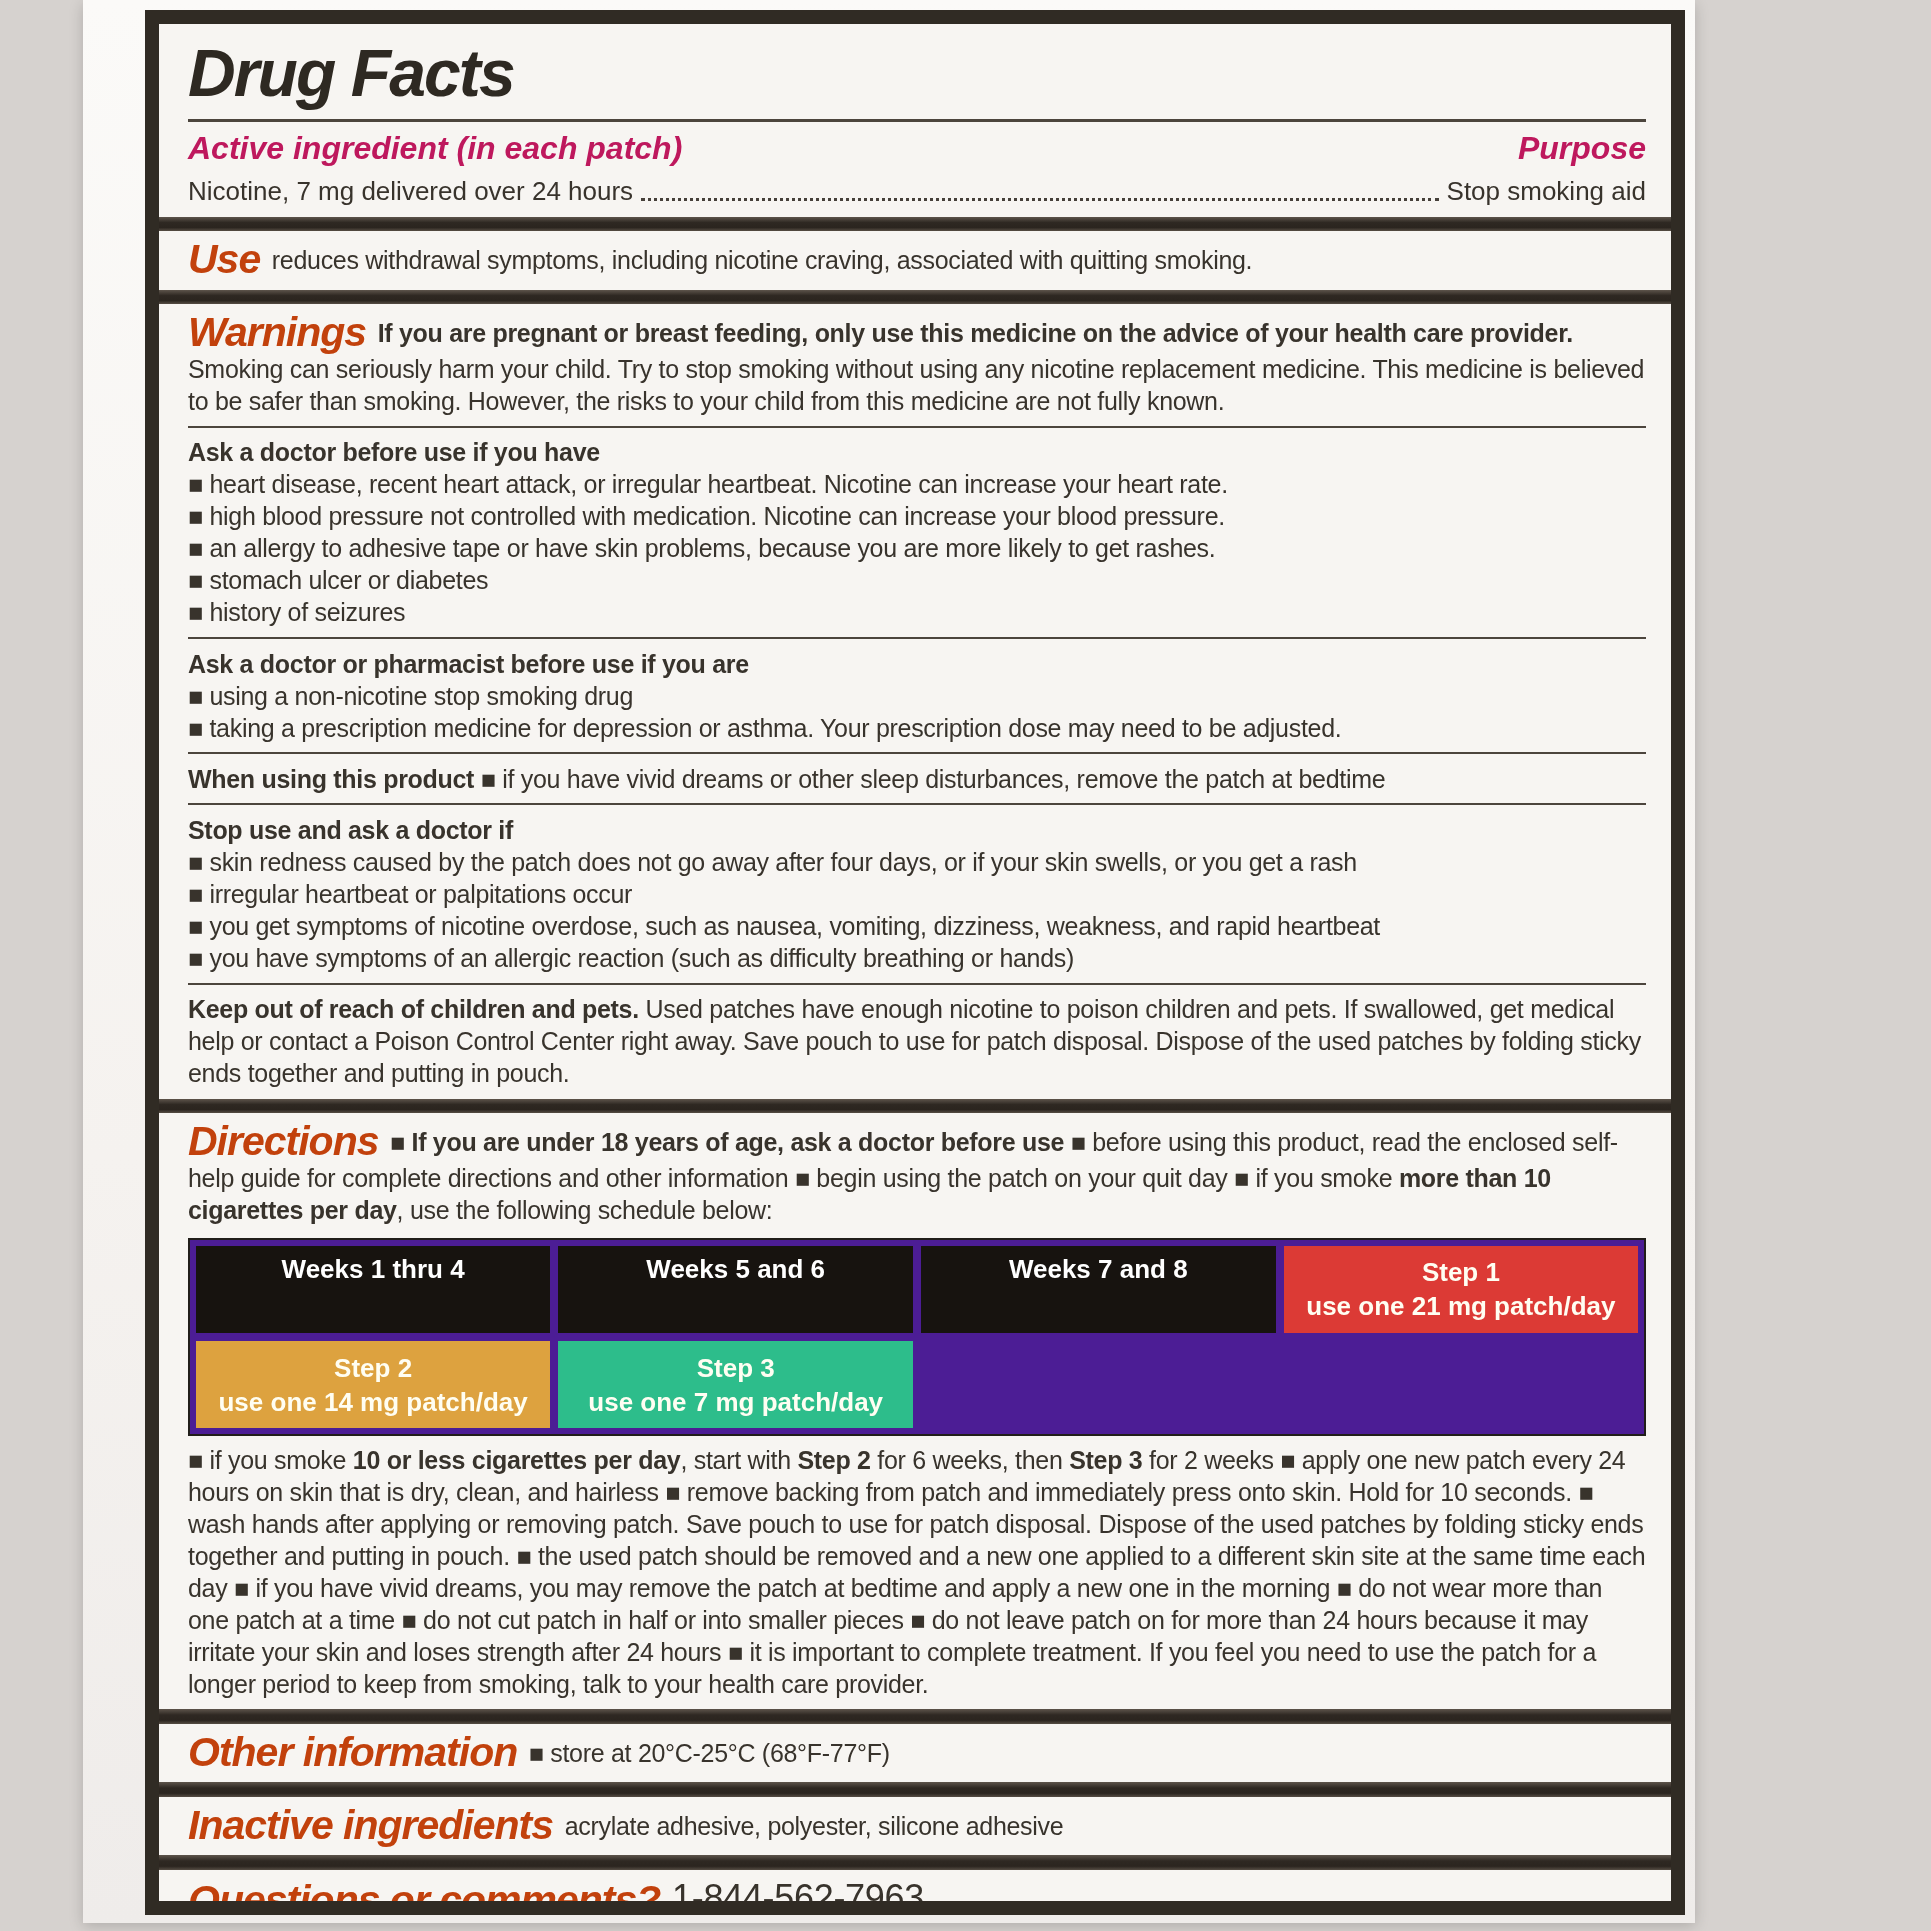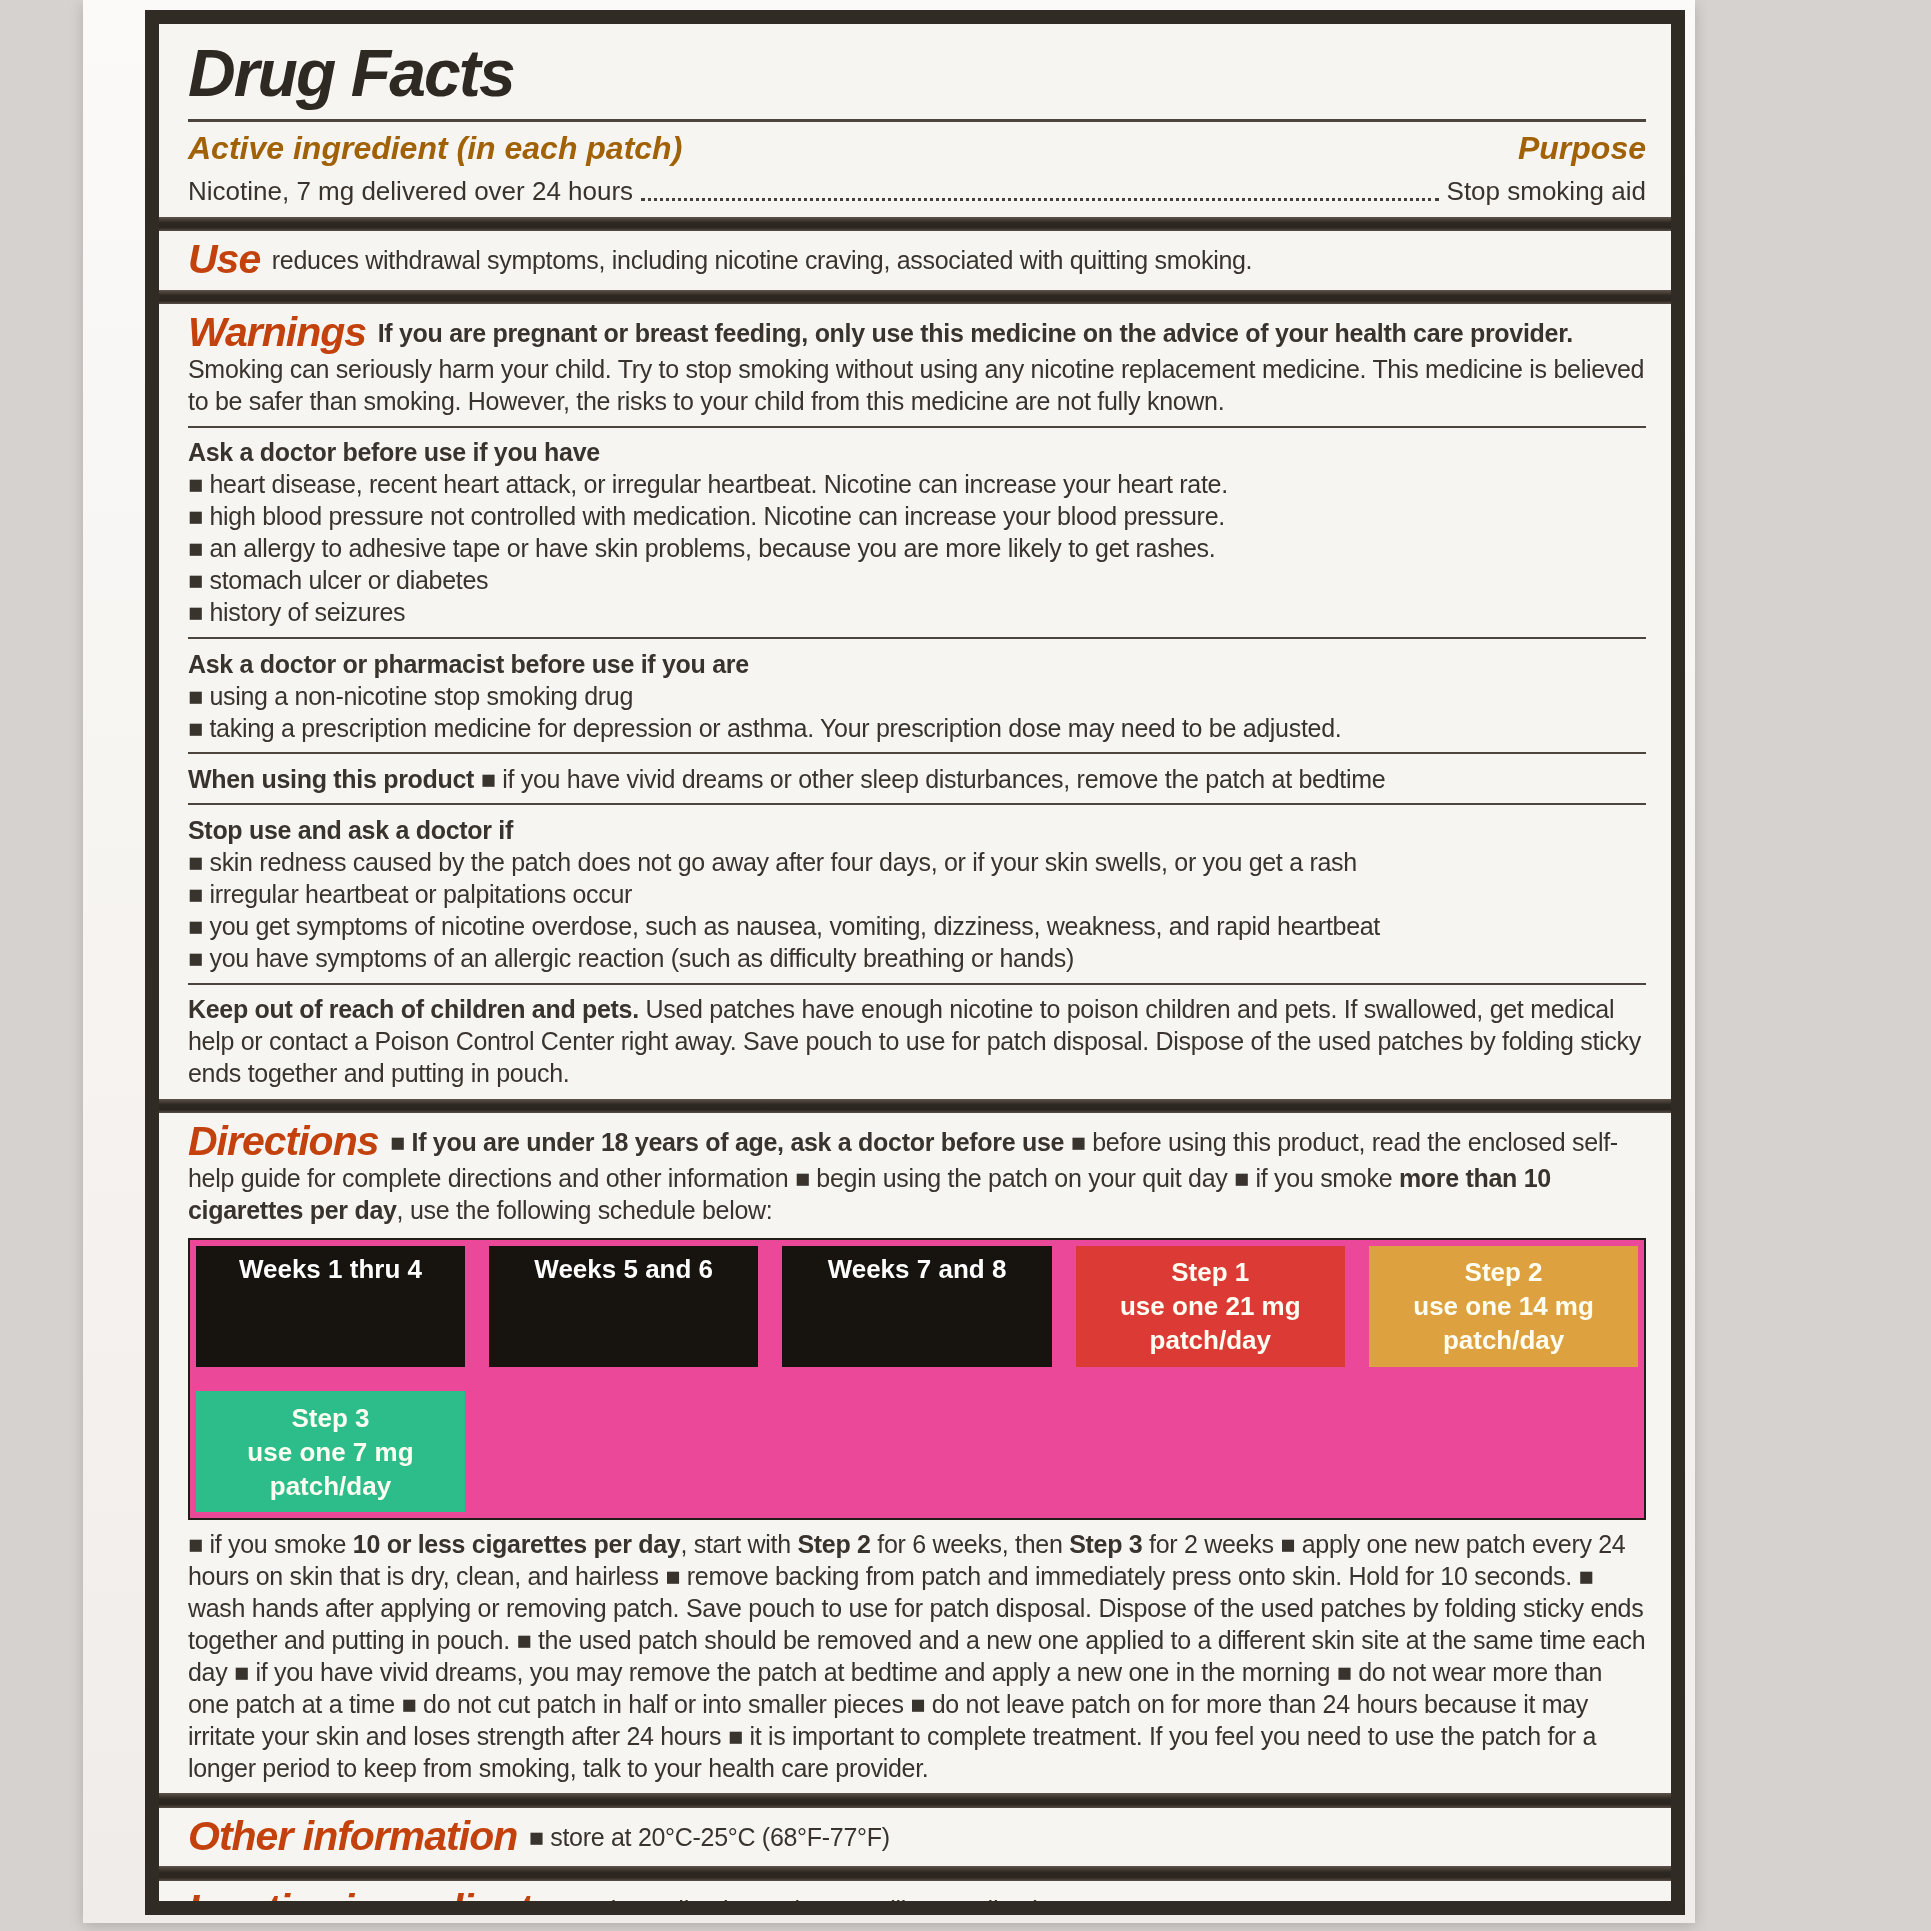--- a/index.html
+++ b/index.html
@@ -22,33 +22,33 @@
   .bar{flex:none;height:14.5px;
     background:linear-gradient(180deg,#5d544b 0%,#2e2822 40%,#2b251f 75%,#564d44 100%);}
   .sec{flex:none;padding:7.7px 25px 9.7px 29px;}
   .h1{
     font-size:66px;font-weight:bold;font-style:italic;letter-spacing:-1.9px;
     margin:3.9px 0 7.7px 0;color:#2e2922;
   }
   .rule{height:2.9px;background:#4c453d;margin:5.8px 0 3.9px 0;}
   .trule{height:1.9px;background:#4c453d;margin:8.7px 0;}
   .heads{display:flex;justify-content:space-between;align-items:baseline;
-    font-weight:bold;font-style:italic;font-size:32px;margin-top:7.7px;color:#a16207;}
+    font-weight:bold;font-style:italic;font-size:32px;margin-top:7.7px;color:#be185d;}
   .leader{display:flex;align-items:flex-end;font-size:26px;margin-top:9.7px;}
   .leader .dots{flex:1;border-bottom:3.9px dotted #46403a;margin:0 7.7px 5.8px 7.7px;height:0;}
   .h2{
     font-size:41px;font-weight:bold;font-style:italic;letter-spacing:-1px;
     line-height:1;vertical-align:-3.9px;margin-right:11.6px;color:#c2410c;white-space:nowrap;
   }
   .para,.bullet{font-size:25px;line-height:32px;letter-spacing:-0.3px;margin:0;}
   .sub{font-weight:bold;font-size:25px;line-height:32px;letter-spacing:-0.3px;margin:0;}
   .b{font-weight:bold;}
   .sched{
-    margin:11.6px 0 7.7px 0;border:2.9px solid #211e1a;background:#ec4899;padding:5.8px;
-    display:grid;grid-template-columns:1fr 1fr 1fr 1fr 1fr;gap:24px;
+    margin:11.6px 0 7.7px 0;border:2.9px solid #211e1a;background:#4c1d95;padding:5.8px;
+    display:grid;grid-template-columns:1fr 1fr 1fr 1fr;gap:8px;
   }
   .hcell{color:#fff;font-weight:bold;font-size:26px;text-align:center;padding:8.7px 0;}
   .scell{color:#fffef2;font-weight:bold;font-size:26px;line-height:34px;text-align:center;padding:9.7px 0;}
   .inline-sec .txt{font-size:25px;letter-spacing:-0.3px;}
   .phone{font-size:36px;letter-spacing:-0.3px;}
 </style>
 </head>
 <body>
 
 <div class="card">

